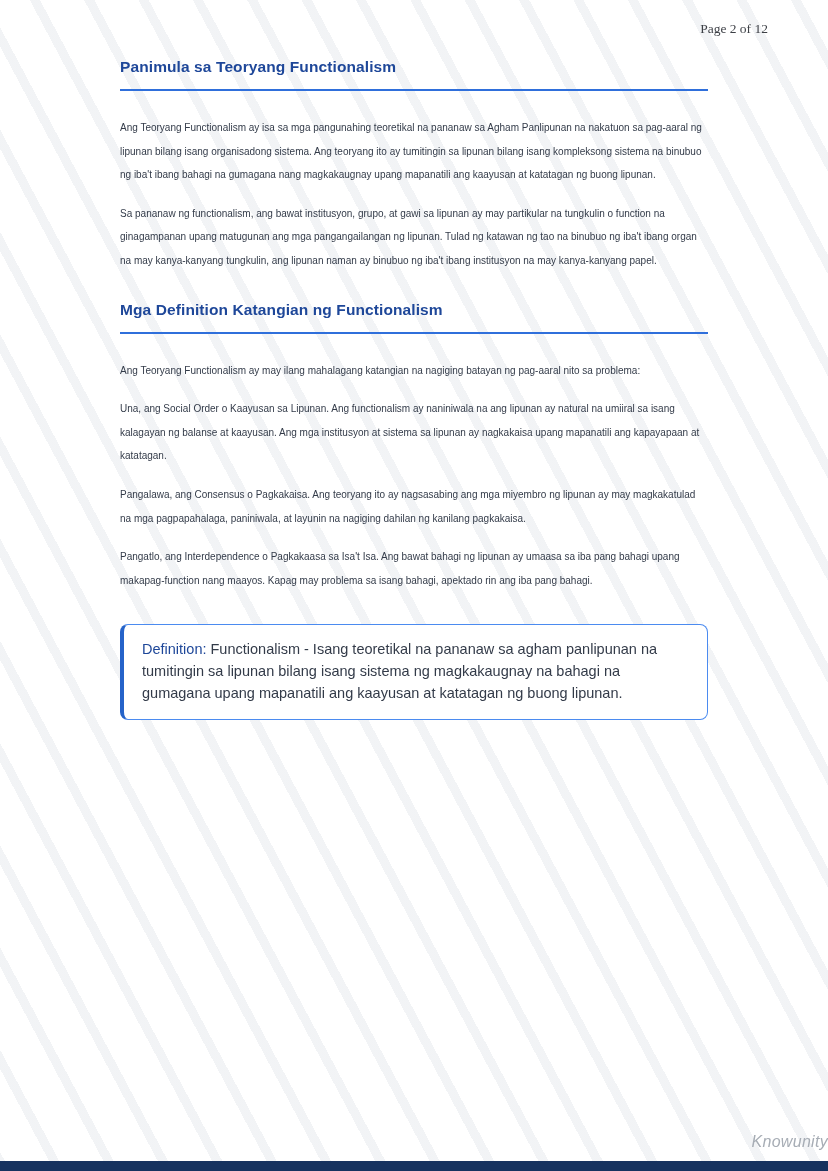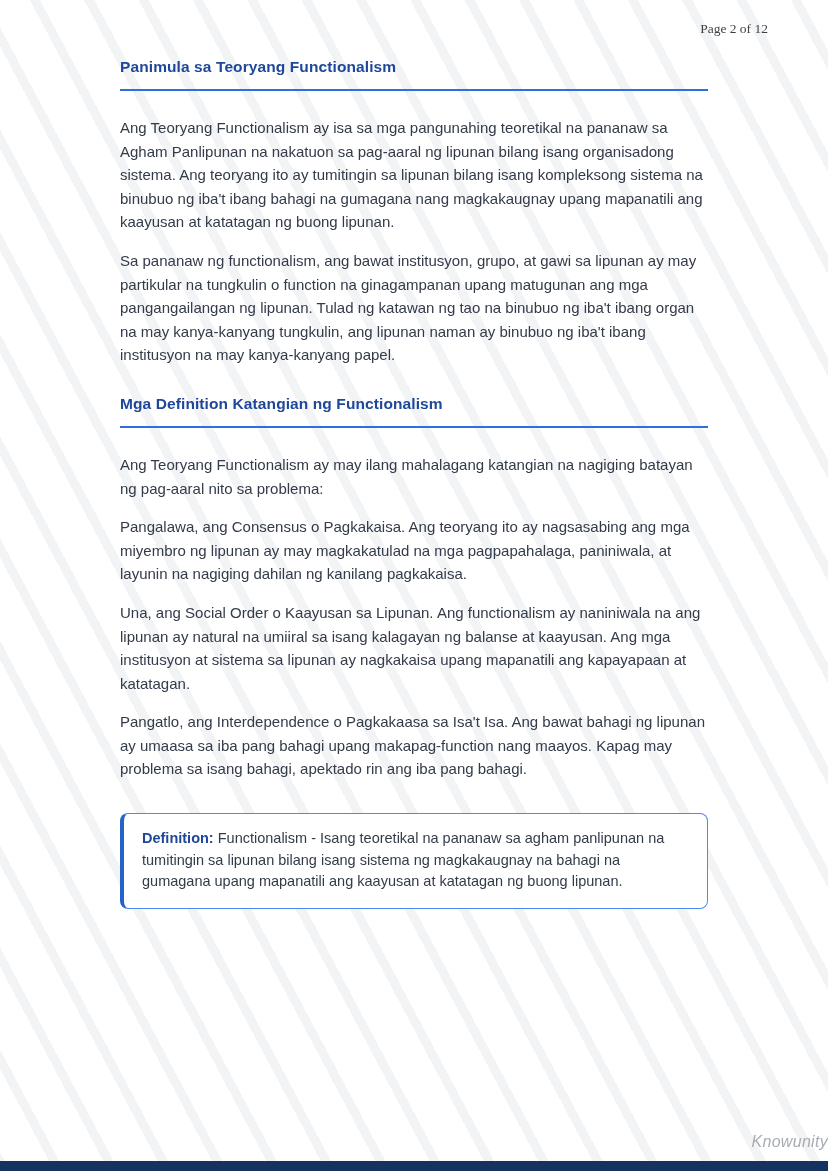--- a/index.html
+++ b/index.html
@@ -40,42 +40,42 @@
     font-size: 15.5px;
     font-weight: 700;
     color: #1e4799;
     letter-spacing: 0.1px;
     padding-bottom: 13px;
     border-bottom: 2px solid #2f6fdb;
     margin-bottom: 25px;
   }
   .section + .section { margin-top: 28px; }
   p.body-paragraph {
-    font-size: 15px;
+    font-size: 10px;
     line-height: 23.6px;
     color: #333b49;
     margin-bottom: 15px;
   }
   p.body-paragraph:last-child { margin-bottom: 0; }
   .definition-box {
     margin-top: 32px;
     border: 1px solid #4b8bf0;
     border-left: 4px solid #2563c9;
     border-radius: 8px;
     padding: 14px 18px 15px 18px;
     background: #ffffff;
     width: 588px;
   }
   .definition-box p {
     font-size: 14.5px;
     line-height: 21.6px;
     color: #333b49;
   }
   .definition-label {
-    font-weight: 700;
+    font-weight: 400;
     color: #1e4799;
   }
   .footer-brand {
     position: absolute;
     left: 0;
     right: 0;
     bottom: 20px;
     text-align: right;
     font-size: 16px;
     color: #a7adb5;
@@ -102,22 +102,22 @@
 
     <div class="section">
       <h2 class="section-heading">Panimula sa Teoryang Functionalism</h2>
       <p class="body-paragraph">Ang Teoryang Functionalism ay isa sa mga pangunahing teoretikal na pananaw sa Agham Panlipunan na nakatuon sa pag-aaral ng lipunan bilang isang organisadong sistema. Ang teoryang ito ay tumitingin sa lipunan bilang isang kompleksong sistema na binubuo ng iba't ibang bahagi na gumagana nang magkakaugnay upang mapanatili ang kaayusan at katatagan ng buong lipunan.</p>
       <p class="body-paragraph">Sa pananaw ng functionalism, ang bawat institusyon, grupo, at gawi sa lipunan ay may partikular na tungkulin o function na ginagampanan upang matugunan ang mga pangangailangan ng lipunan. Tulad ng katawan ng tao na binubuo ng iba't ibang organ na may kanya-kanyang tungkulin, ang lipunan naman ay binubuo ng iba't ibang institusyon na may kanya-kanyang papel.</p>
     </div>
 
     <div class="section">
       <h2 class="section-heading">Mga Definition Katangian ng Functionalism</h2>
       <p class="body-paragraph">Ang Teoryang Functionalism ay may ilang mahalagang katangian na nagiging batayan ng pag-aaral nito sa problema:</p>
+      <p class="body-paragraph">Una, ang Social Order o Kaayusan sa Lipunan. Ang functionalism ay naniniwala na ang lipunan ay natural na umiiral sa isang kalagayan ng balanse at kaayusan. Ang mga institusyon at sistema sa lipunan ay nagkakaisa upang mapanatili ang kapayapaan at katatagan.</p>
       <p class="body-paragraph">Pangalawa, ang Consensus o Pagkakaisa. Ang teoryang ito ay nagsasabing ang mga miyembro ng lipunan ay may magkakatulad na mga pagpapahalaga, paniniwala, at layunin na nagiging dahilan ng kanilang pagkakaisa.</p>
-      <p class="body-paragraph">Una, ang Social Order o Kaayusan sa Lipunan. Ang functionalism ay naniniwala na ang lipunan ay natural na umiiral sa isang kalagayan ng balanse at kaayusan. Ang mga institusyon at sistema sa lipunan ay nagkakaisa upang mapanatili ang kapayapaan at katatagan.</p>
       <p class="body-paragraph">Pangatlo, ang Interdependence o Pagkakaasa sa Isa't Isa. Ang bawat bahagi ng lipunan ay umaasa sa iba pang bahagi upang makapag-function nang maayos. Kapag may problema sa isang bahagi, apektado rin ang iba pang bahagi.</p>
     </div>
 
     <div class="definition-box">
       <p><span class="definition-label">Definition:</span> <span>Functionalism - Isang teoretikal na pananaw sa agham panlipunan na tumitingin sa lipunan bilang isang sistema ng magkakaugnay na bahagi na gumagana upang mapanatili ang kaayusan at katatagan ng buong lipunan.</span></p>
     </div>
 
   </div>
 
   <div class="footer-brand">Knowunity</div>

